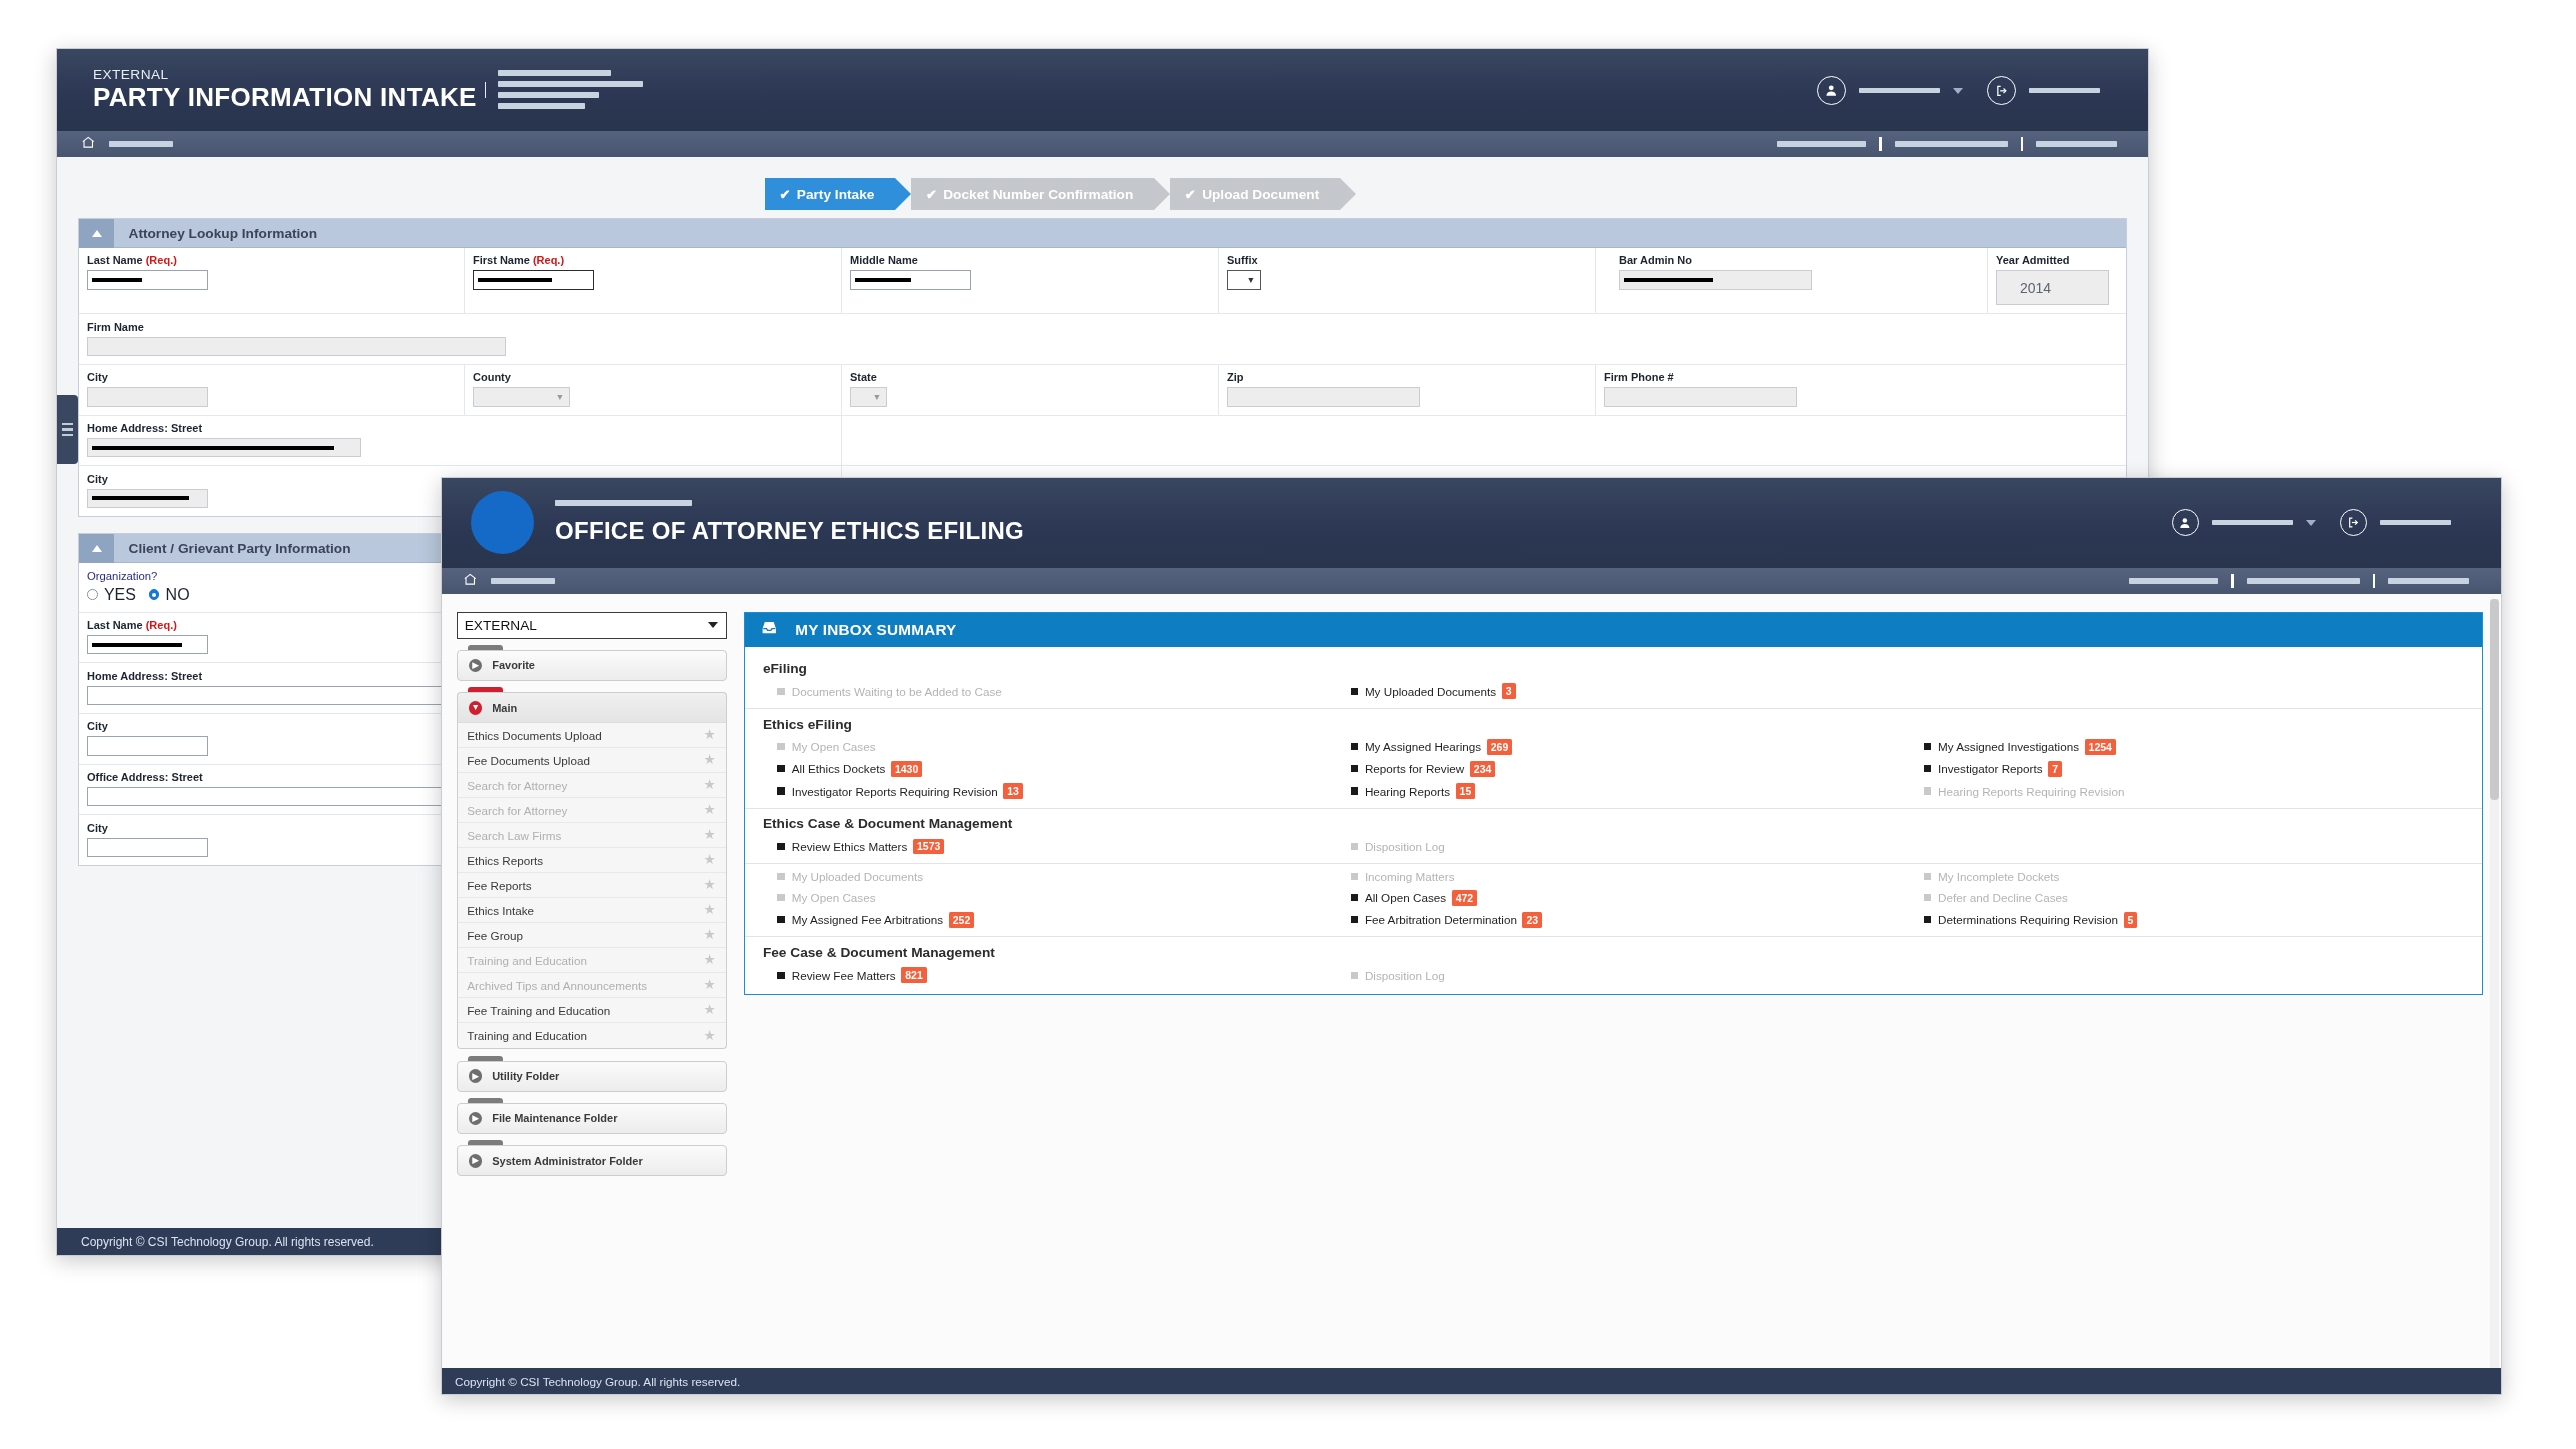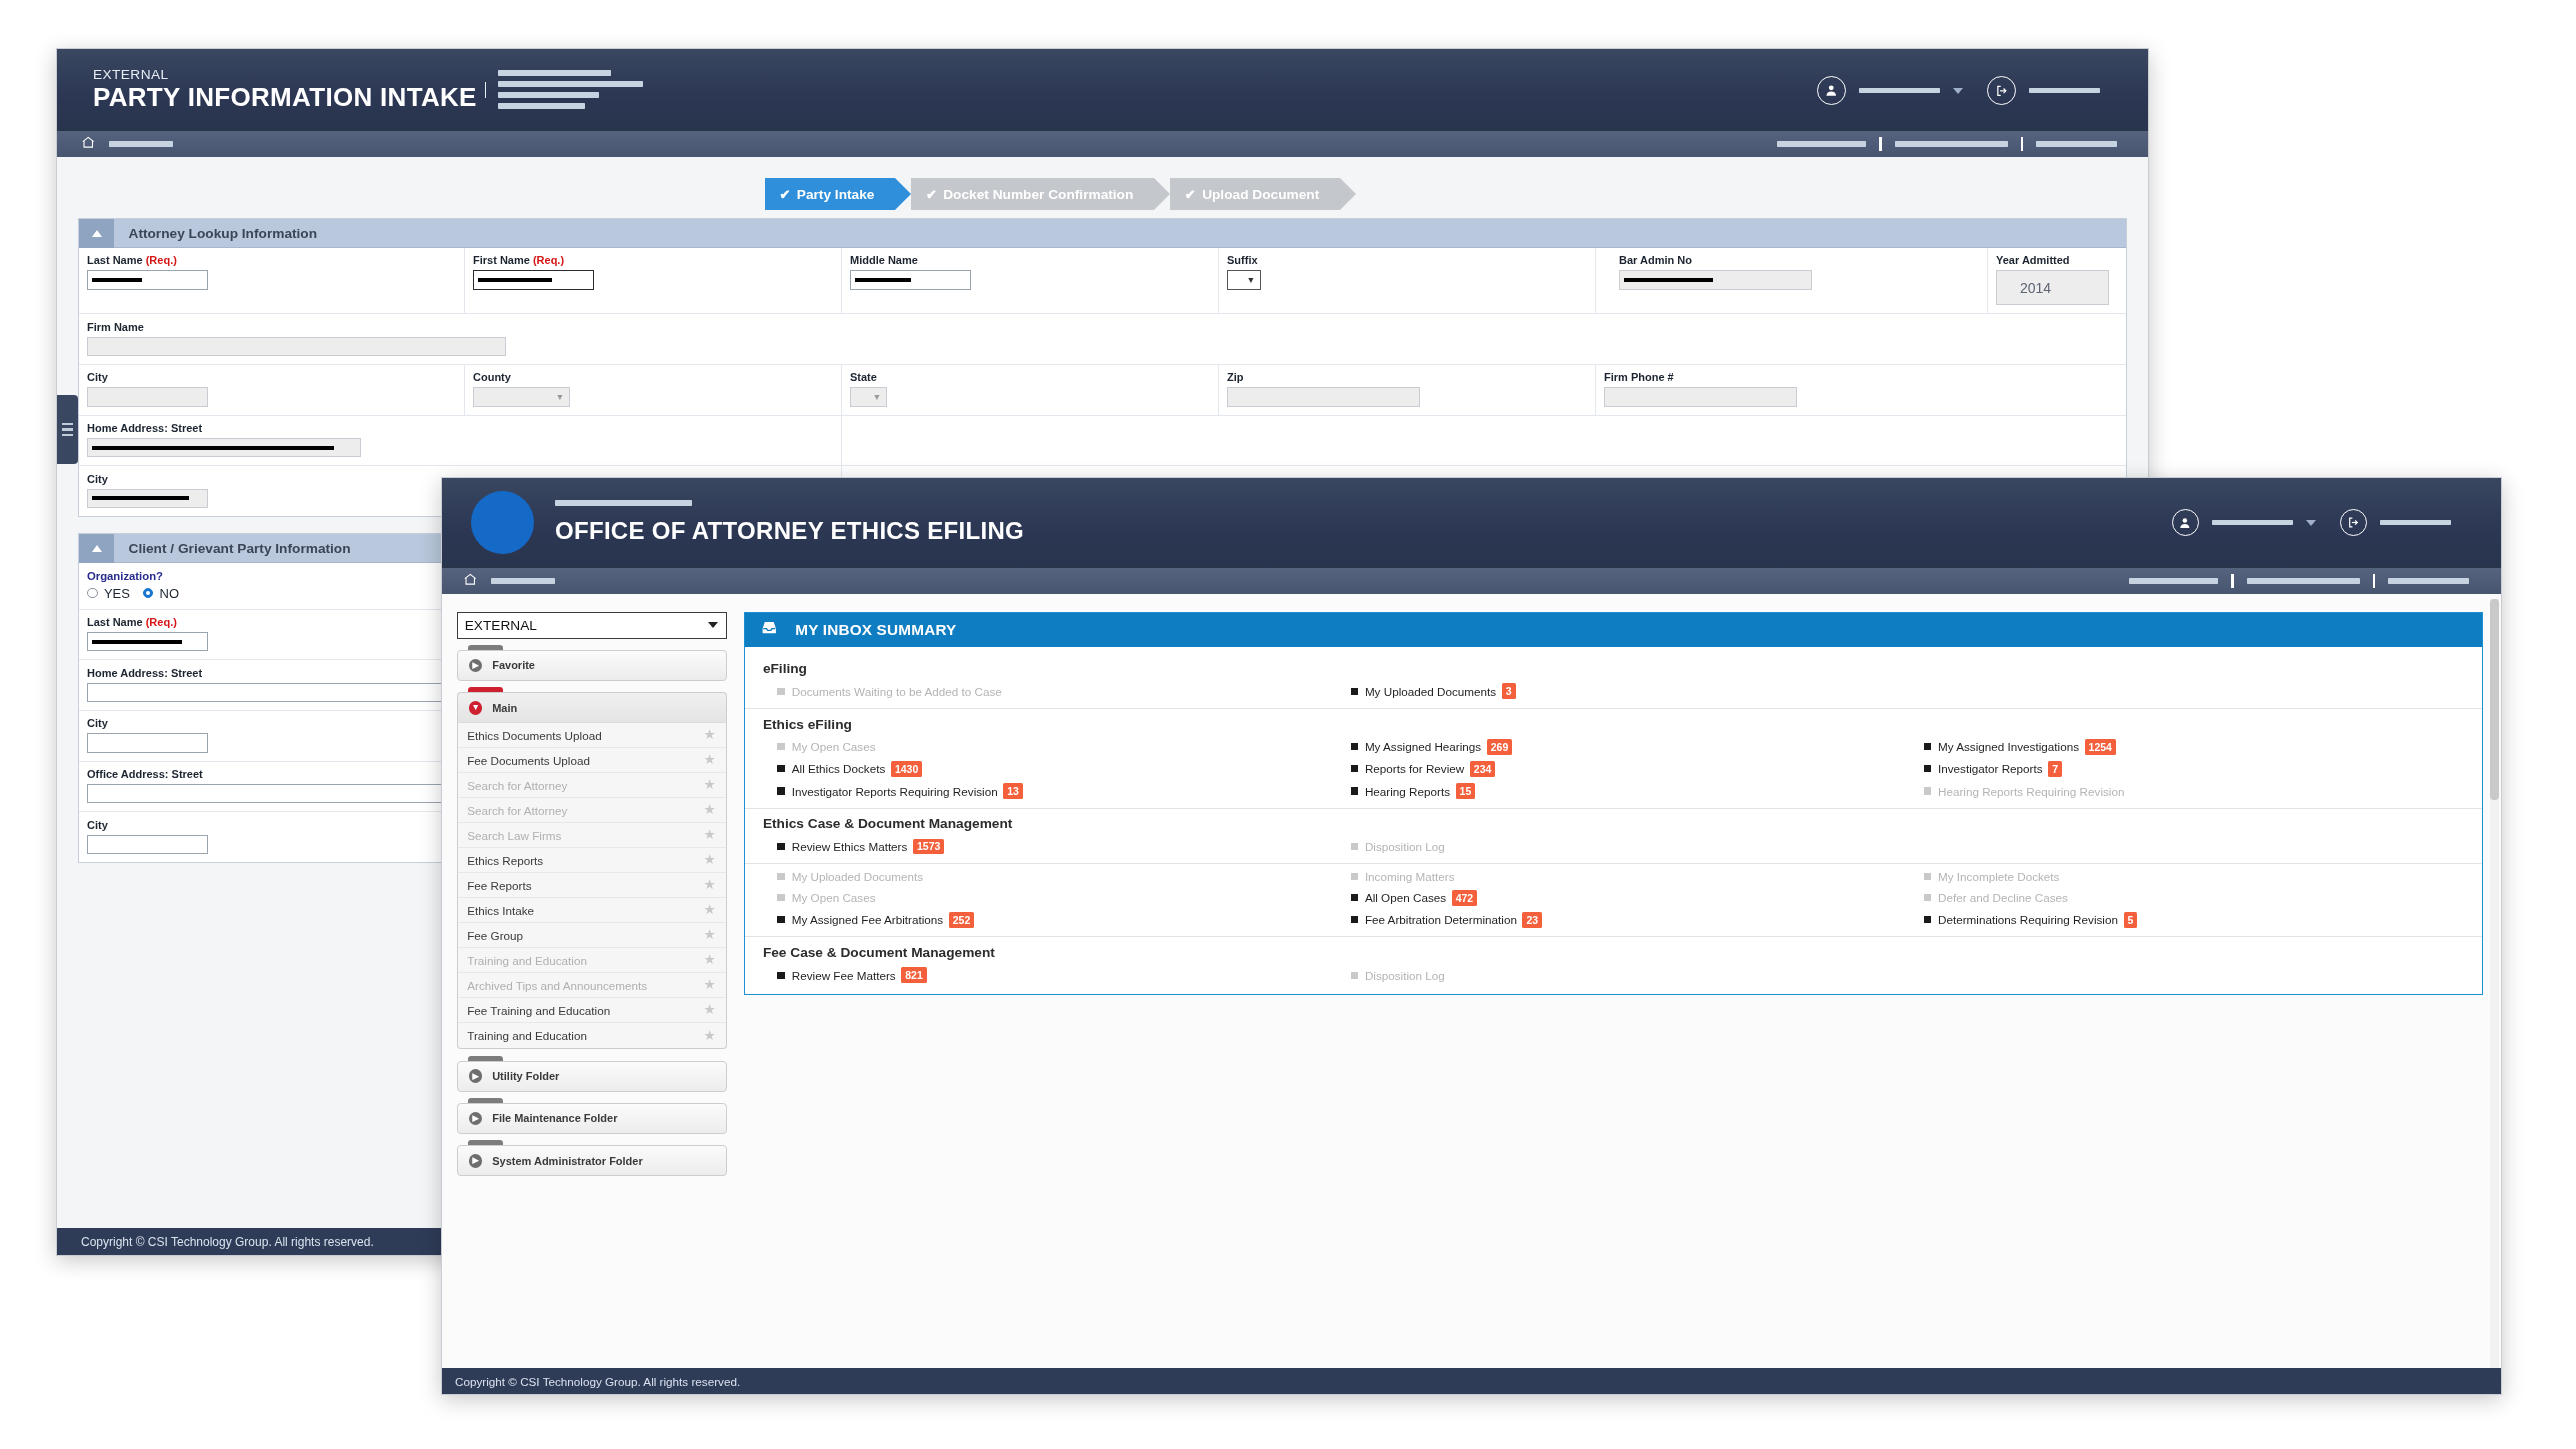--- a/index.html
+++ b/index.html
@@ -123,22 +123,22 @@
     display:flex; align-items:center; justify-content:flex-end; padding-right:4.8px;
     font-size:8.9px; color:#333;
   }
   .fselect.disabled { background:#ededed; border-color:#c9ccd2; color:#999; }
   .fstatic { height:35px; display:flex; align-items:center; background:#ededed; border:0.8px solid #c9ccd2;
              padding:0 23px; font-size:14px; color:#5c6472; }
   .radiorow { display:flex; align-items:center; gap:6.4px; }
   .rdo { width:10.5px;height:10.5px;border-radius:50%;border:0.8px solid #8a929e;background:#fff;display:inline-block; position:relative;}
   .rdo.on { border-color:#1877d2; background:#1877d2; }
   .rdo.on:after { content:""; position:absolute; left:2.4px; top:2.4px; width:4px;height:4px;border-radius:50%;background:#fff;}
-  .rlabel { font-size:13px; color:#1c2430; }
-  .org-q { font-size:11.3px; font-weight:bold; color:#262c8c; margin-bottom:4px; display:block; }
+  .rlabel { font-size:16px; color:#1c2430; }
+  .org-q { font-size:11.3px; font-weight:normal; color:#262c8c; margin-bottom:4px; display:block; }
 
   
   #win-front { left:441px; top:477px; width:2061px; height:918px; background:#fbfbfc; }
   #win-front .appheader { height:89px; }
   #win-front .app-title { font-size:24px; }
   #win-front .breadcrumbbar { height:27px; }
 
   .front-body { display:flex; padding:17.7px 0 0 0; height:calc(100% - 116px); }
 
   

